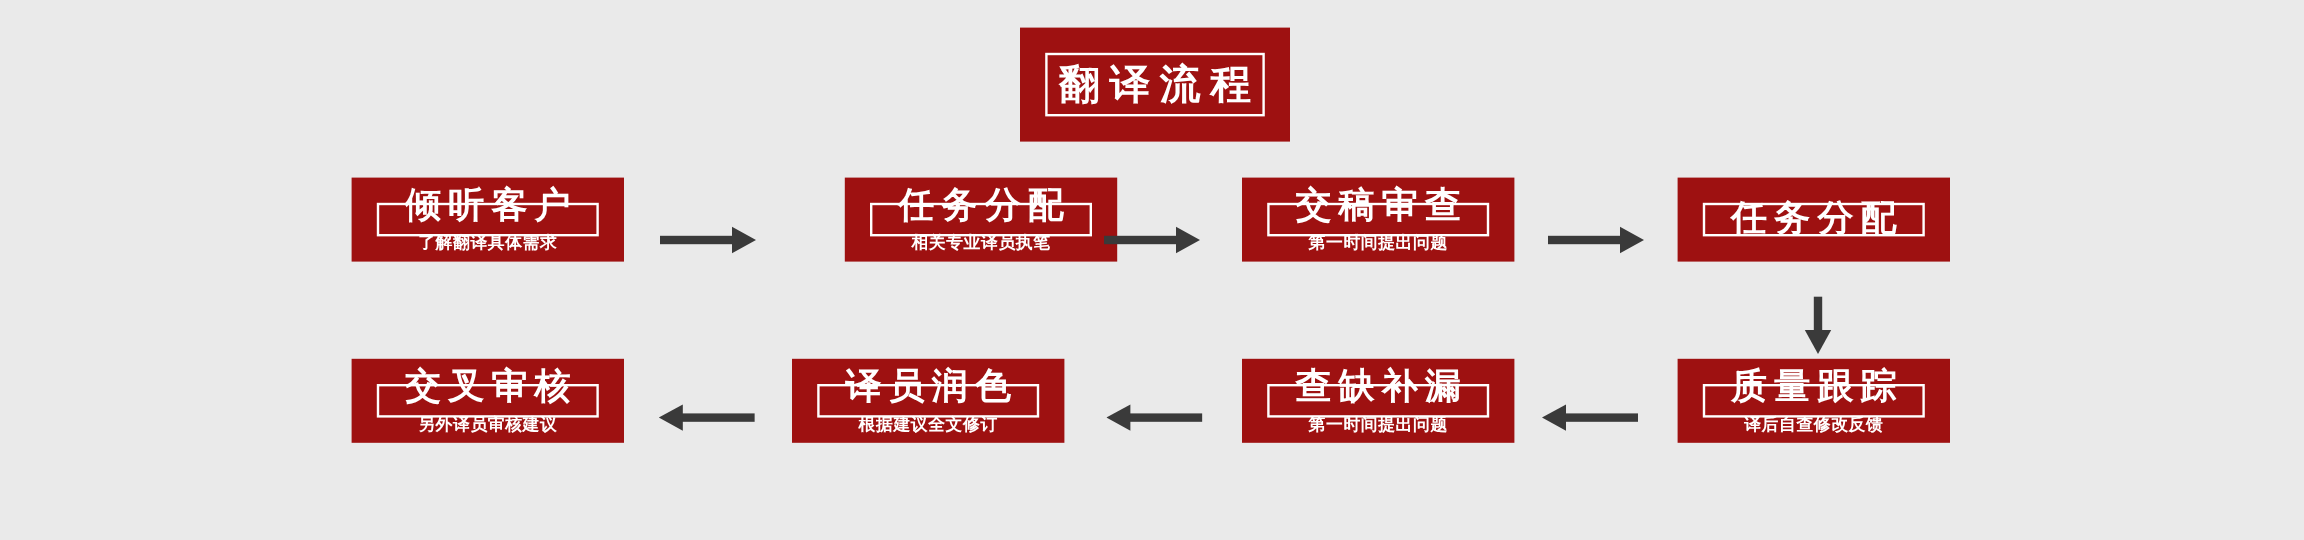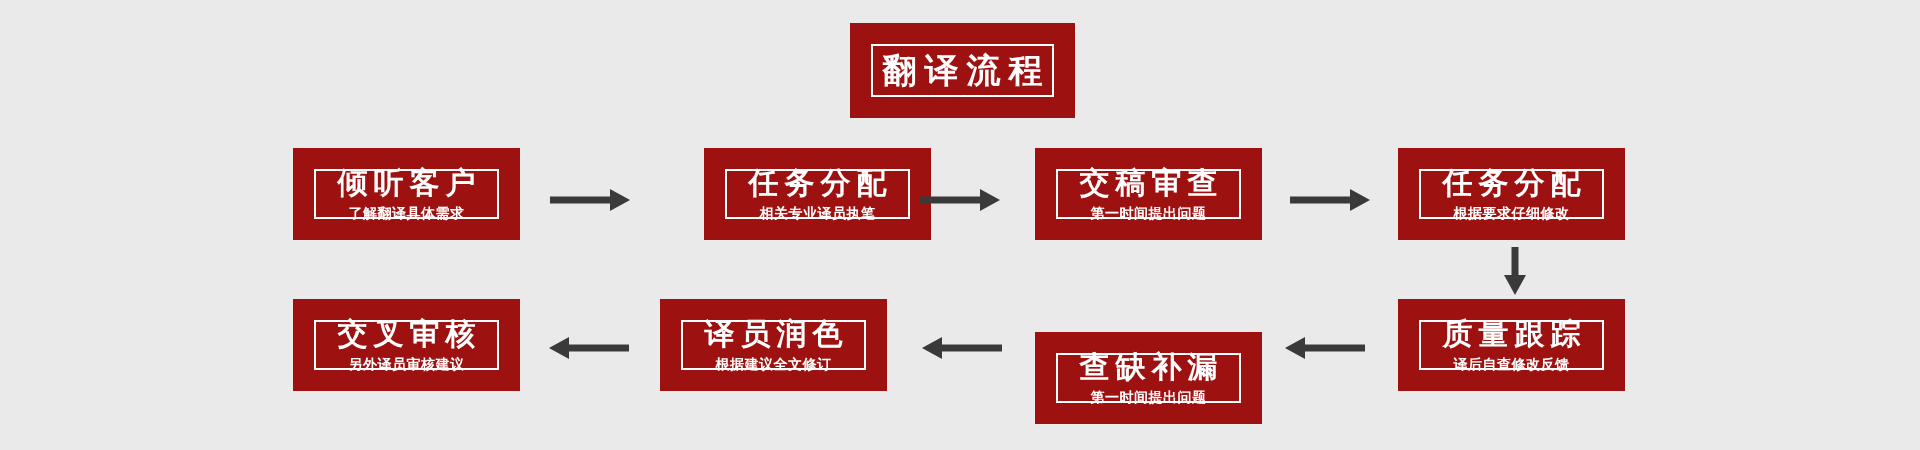--- a/index.html
+++ b/index.html
@@ -40,27 +40,27 @@
   .title-box { left: 850px; top: 23px; width: 225px; height: 95px; }
   .title-text {
     color: var(--box-text);
     font-size: 34px;
     font-weight: bold;
     letter-spacing: 8px;
     text-indent: 8px;
     white-space: nowrap;
   }
 
-  .step { width: 227px; height: 92px; }
+  .step { width: 227px; height: 70px; }
   .s1 { left: 293px;  top: 148px; }
   .s2 { left: 660px;  top: 148px; margin-left: 44px; }
   .s3 { left: 1035px; top: 148px; }
   .s4 { left: 1398px; top: 148px; }
   .s5 { left: 1398px; top: 299px; }
-  .s6 { left: 1035px; top: 299px; margin-top: 33px; }
+  .s6 { left: 1035px; top: 299px; }
   .s7 { left: 660px;  top: 299px; }
   .s8 { left: 293px;  top: 299px; }
 
   .step-title {
     color: var(--box-text);
     font-size: 30px;
     font-weight: bold;
     letter-spacing: 6px;
     text-indent: 6px;
     line-height: 1.15;
@@ -113,21 +113,20 @@
   <div class="box step s3">
     <div class="frame">
       <div class="step-title">交稿审查</div>
       <div class="step-sub">第一时间提出问题</div>
     </div>
   </div>
 
   <div class="box step s4">
     <div class="frame">
       <div class="step-title">任务分配</div>
-      <div class="step-sub">根据要求仔细修改</div>
     </div>
   </div>
 
   <div class="box step s5">
     <div class="frame">
       <div class="step-title">质量跟踪</div>
       <div class="step-sub">译后自查修改反馈</div>
     </div>
   </div>
 

